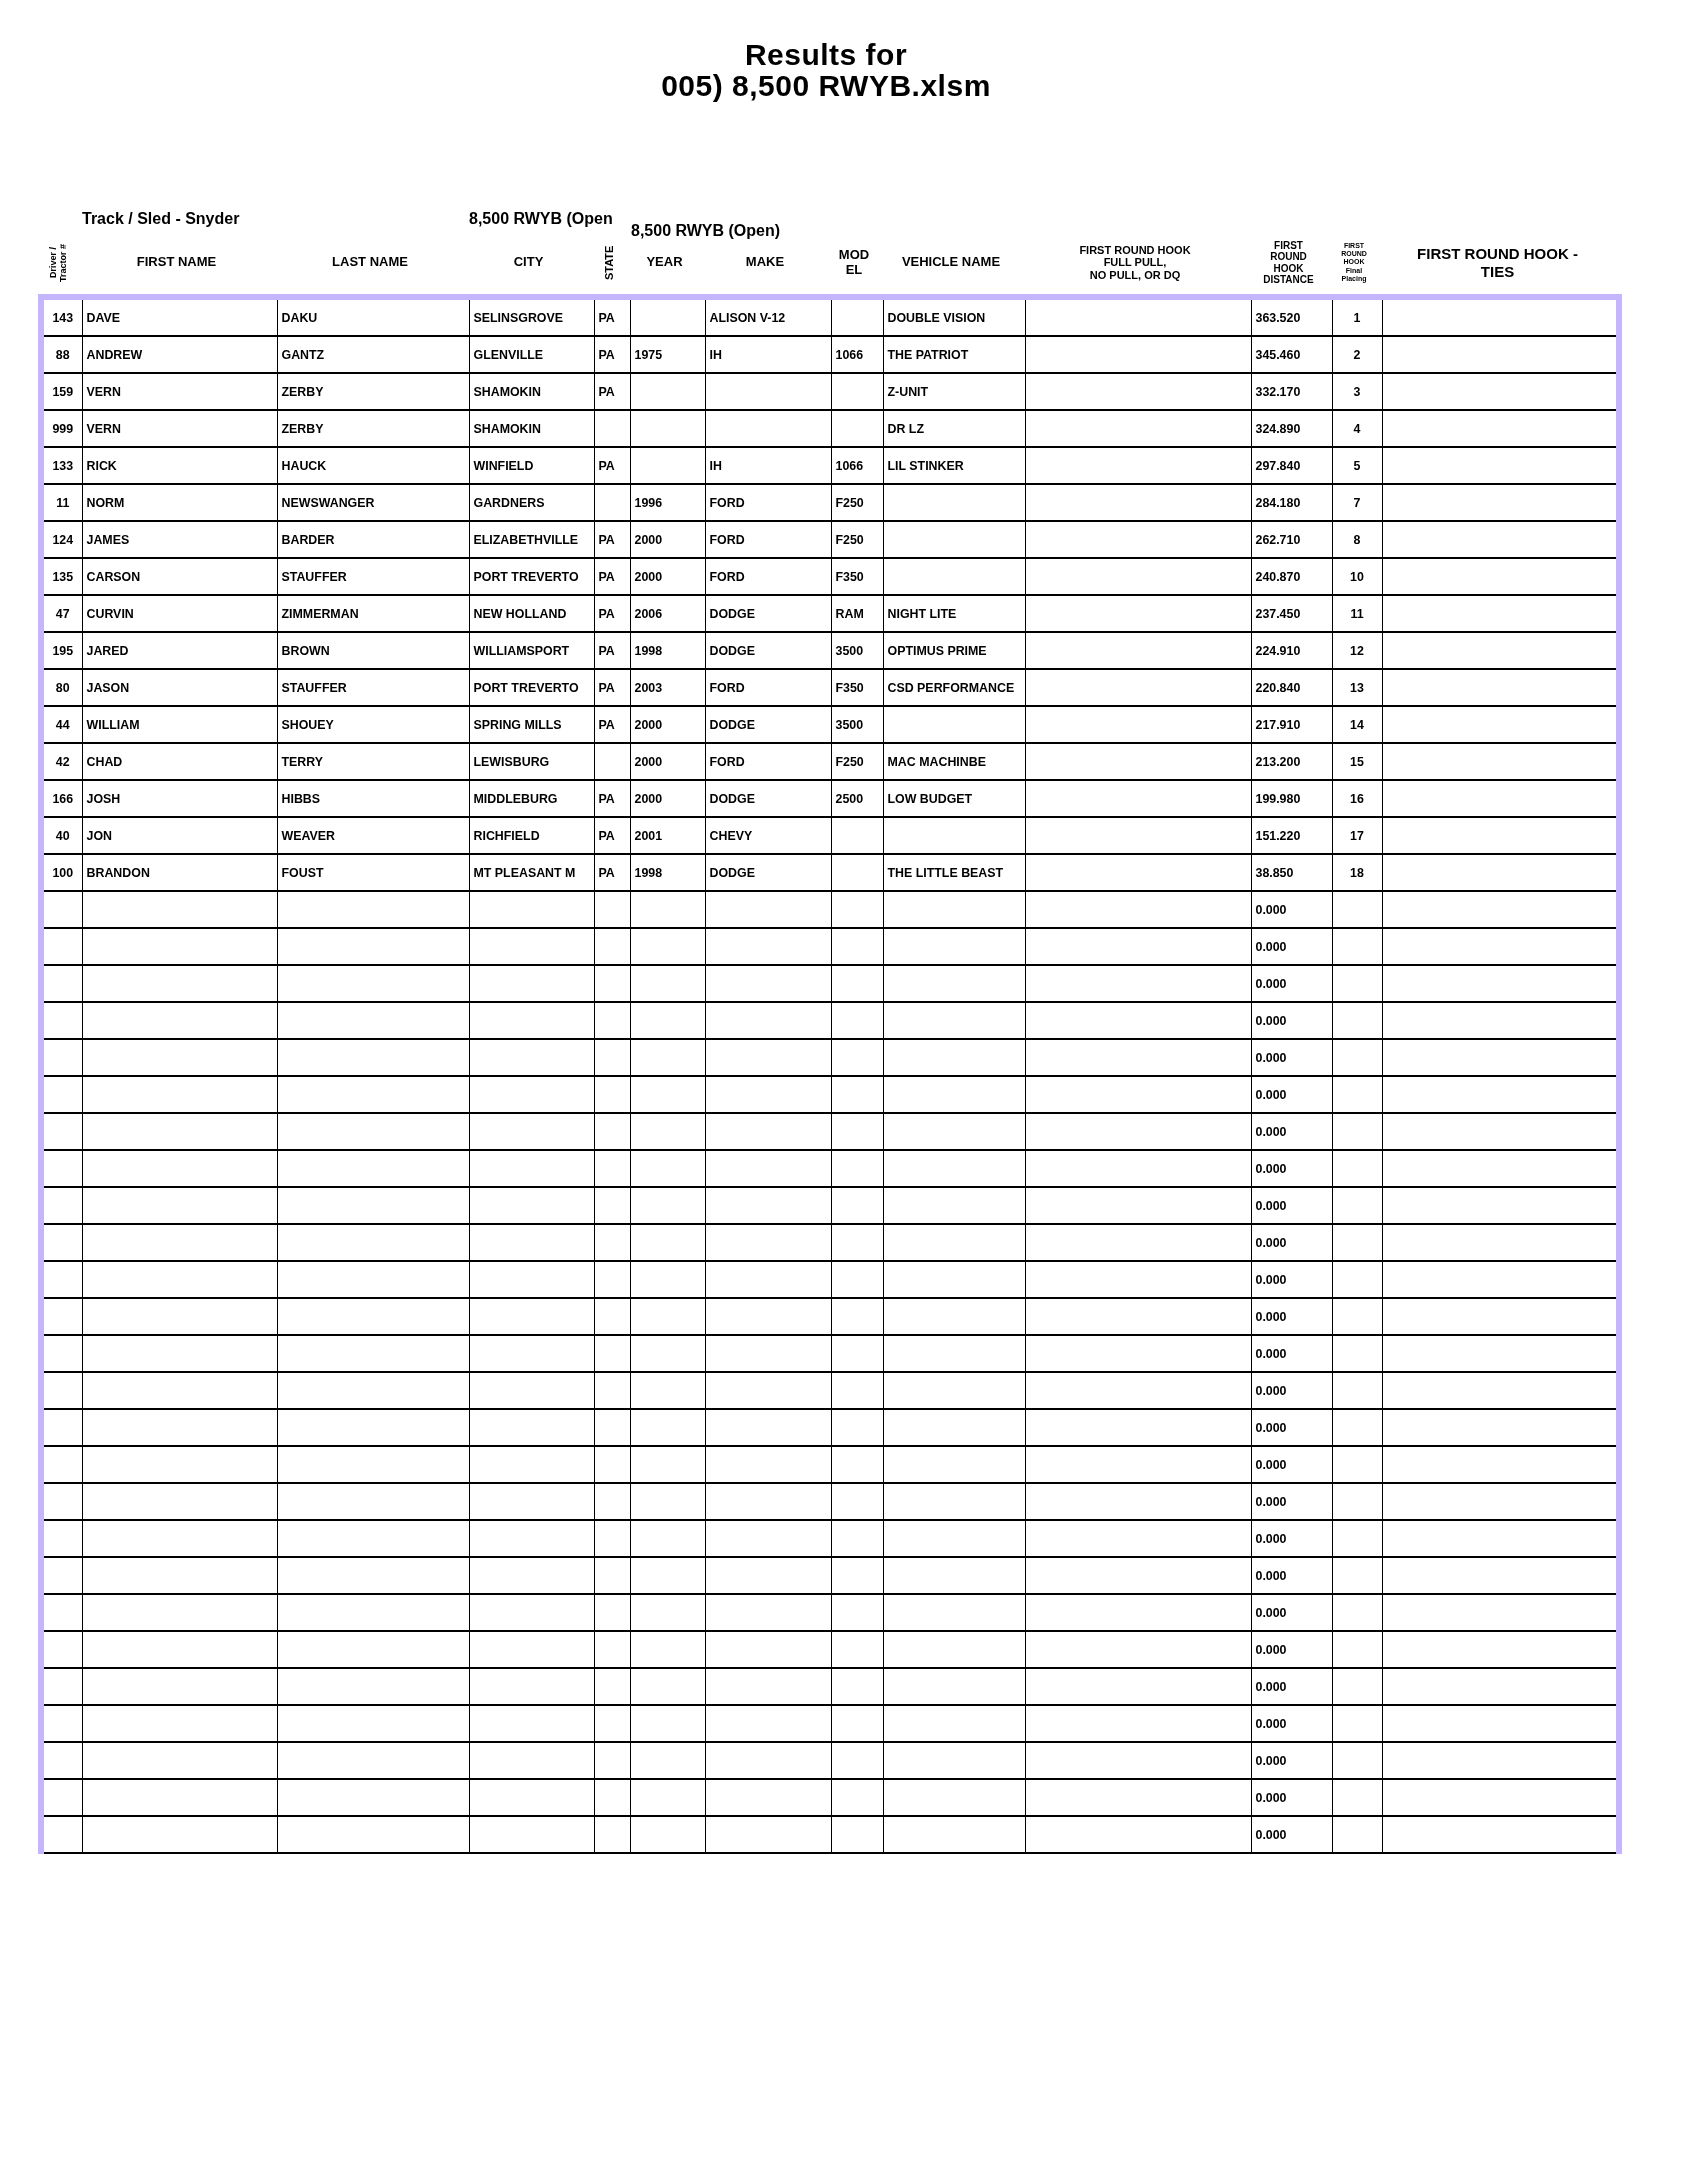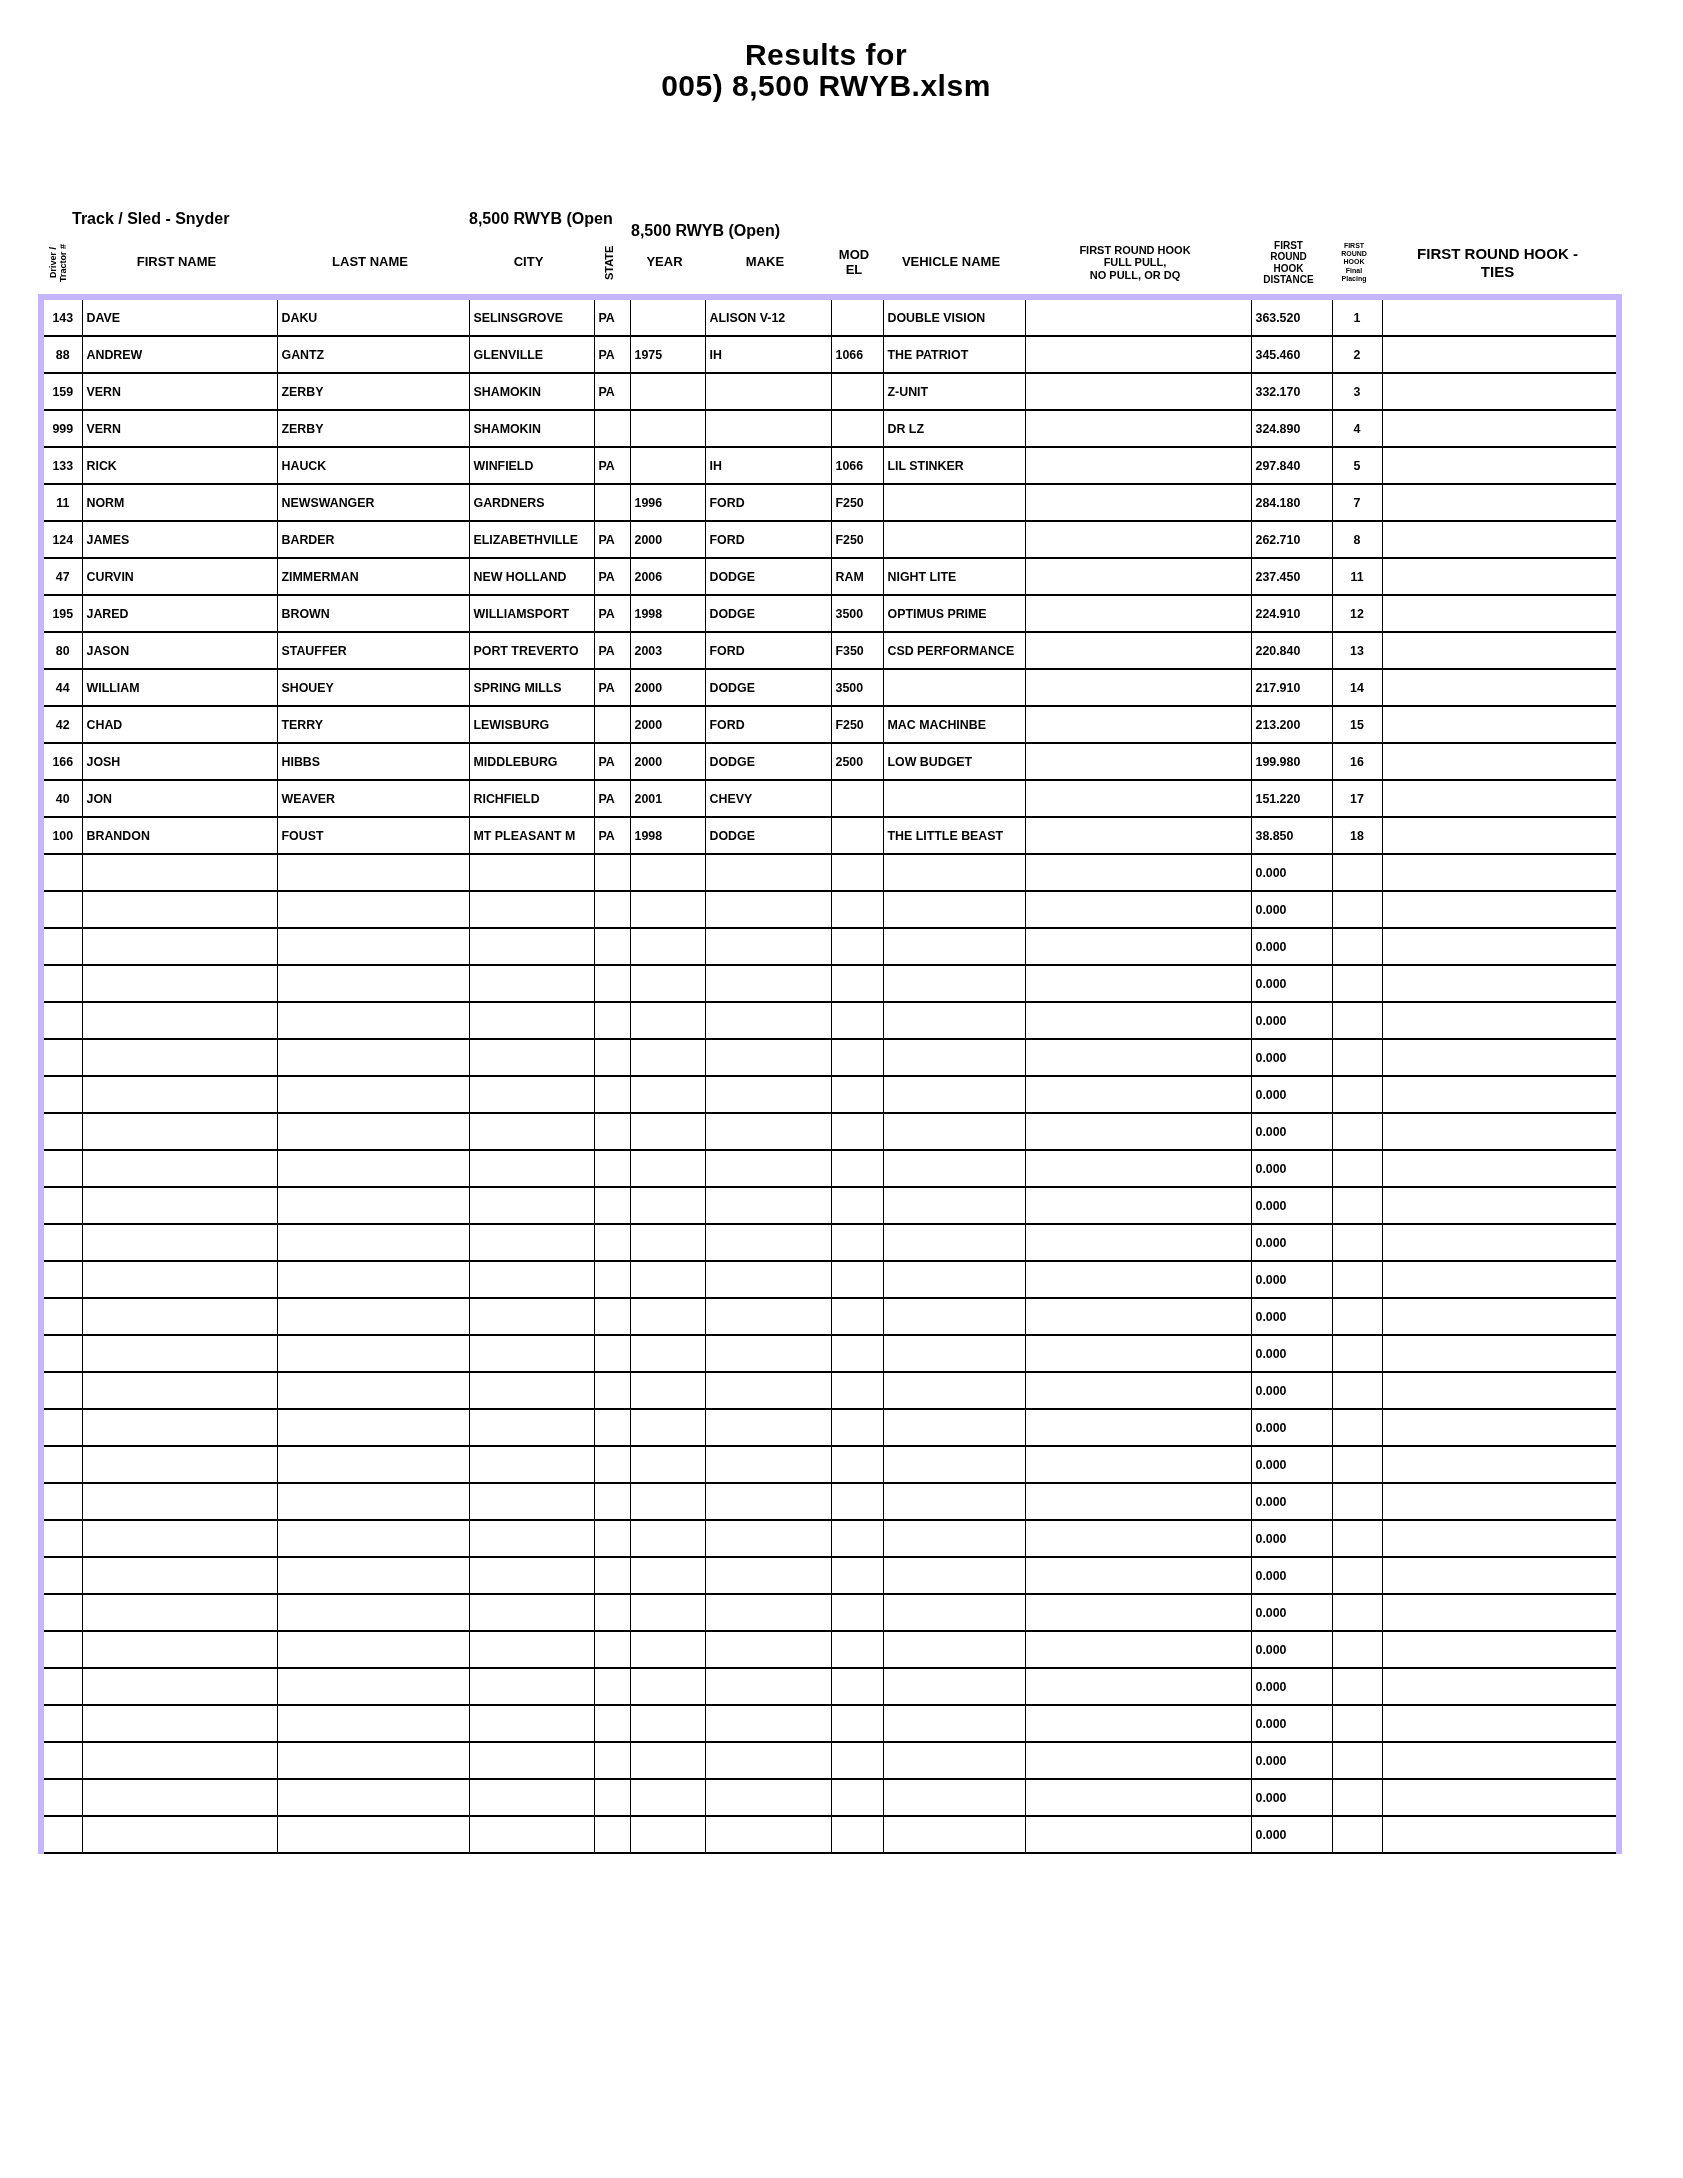--- a/index.html
+++ b/index.html
@@ -6,21 +6,21 @@
   .page {
     position:relative; width:1683px; height:1854px; background:#ffffff;
     font-family:"Liberation Sans", sans-serif; color:#000; font-weight:bold;
     overflow:hidden;
   }
   .title-line { position:absolute; left:38px; width:1576px; text-align:center; font-size:30px; letter-spacing:0.5px; }
   .title-1 { top:38px; }
   .title-2 { top:69px; }
 
   .subhead { position:absolute; top:210px; font-size:16px; white-space:nowrap; }
-  .subhead-track { left:72px; }
+  .subhead-track { left:82px; }
   .subhead-class-trunc { left:469px; width:158px; overflow:hidden; }
   .subhead-class-full { left:631px;margin-top:12px; }
 
   
   .colheads {
     position:absolute; left:38px; top:232px; height:61px;
     display:grid;
     grid-template-columns:41px 195px 192px 125px 36px 75px 126px 52px 142px 226px 81px 50px 237px;
     align-items:center;
   }
@@ -214,20 +214,35 @@
       <td class="c-year">2000</td>
       <td class="c-make">FORD</td>
       <td class="c-model">F250</td>
       <td class="c-vehicle"></td>
       <td class="c-pull"></td>
       <td class="c-dist">262.710</td>
       <td class="c-place">8</td>
       <td class="c-ties"></td>
     </tr>
         <tr>
+      <td class="c-num">135</td>
+      <td class="c-first">CARSON</td>
+      <td class="c-last">STAUFFER</td>
+      <td class="c-city">PORT TREVERTO</td>
+      <td class="c-state">PA</td>
+      <td class="c-year">2000</td>
+      <td class="c-make">FORD</td>
+      <td class="c-model">F350</td>
+      <td class="c-vehicle"></td>
+      <td class="c-pull"></td>
+      <td class="c-dist">240.870</td>
+      <td class="c-place">10</td>
+      <td class="c-ties"></td>
+    </tr>
+        <tr>
       <td class="c-num">47</td>
       <td class="c-first">CURVIN</td>
       <td class="c-last">ZIMMERMAN</td>
       <td class="c-city">NEW HOLLAND</td>
       <td class="c-state">PA</td>
       <td class="c-year">2006</td>
       <td class="c-make">DODGE</td>
       <td class="c-model">RAM</td>
       <td class="c-vehicle">NIGHT LITE</td>
       <td class="c-pull"></td>

